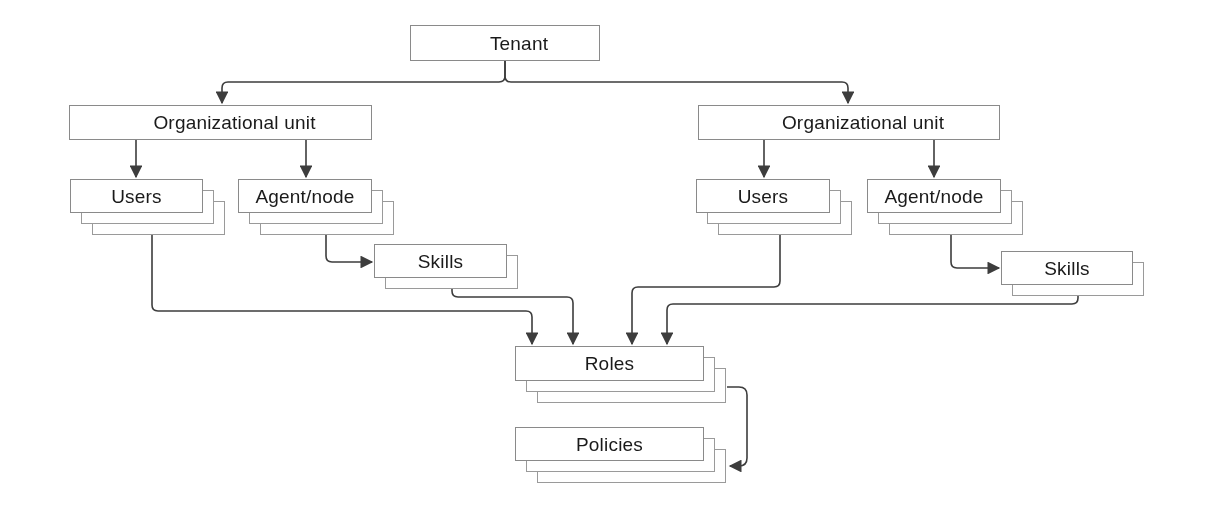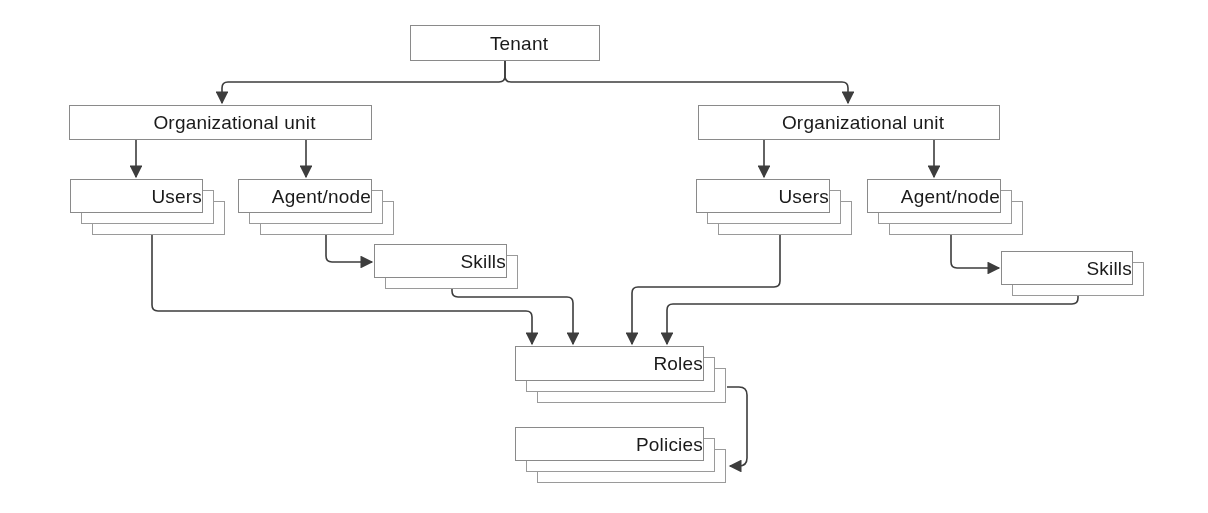--- a/index.html
+++ b/index.html
@@ -15,21 +15,21 @@
   }
   .stack .layer{
     position:absolute;left:0;top:0;width:100%;height:100%;
     background:#ffffff;border:1.5px solid #9a9a9a;box-sizing:border-box;
   }
   .stack .layer.l1{transform:translate(11px,11px);}
   .stack .layer.l2{transform:translate(22px,22px);}
   .stack .main{
     position:absolute;left:0;top:0;width:100%;height:100%;
     background:#ffffff;border:1.5px solid #8a8a8a;box-sizing:border-box;
-    display:flex;align-items:center;justify-content:flex-end;
+    display:flex;align-items:center;justify-content:center;
   }
   .label{
     font-size:19px;color:#1a1a1a;white-space:nowrap;line-height:1;
     letter-spacing:0.2px;
   }
 </style>
 </head>
 <body>
 
 <div class="canvas">

